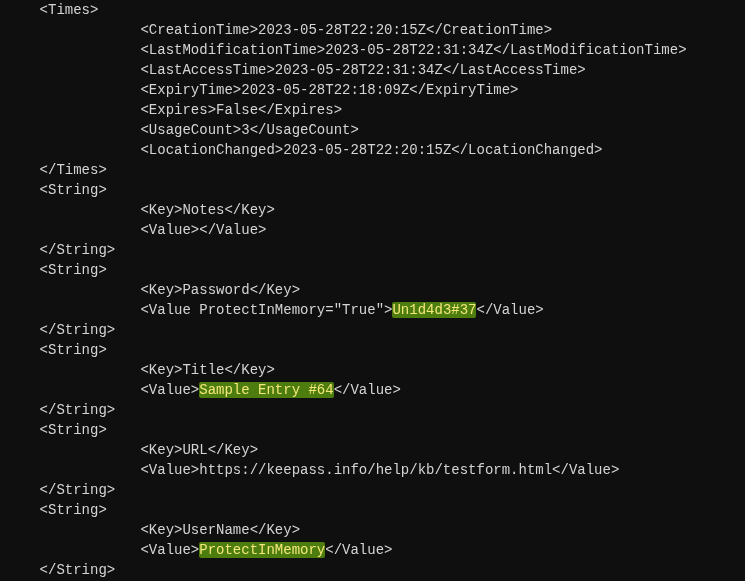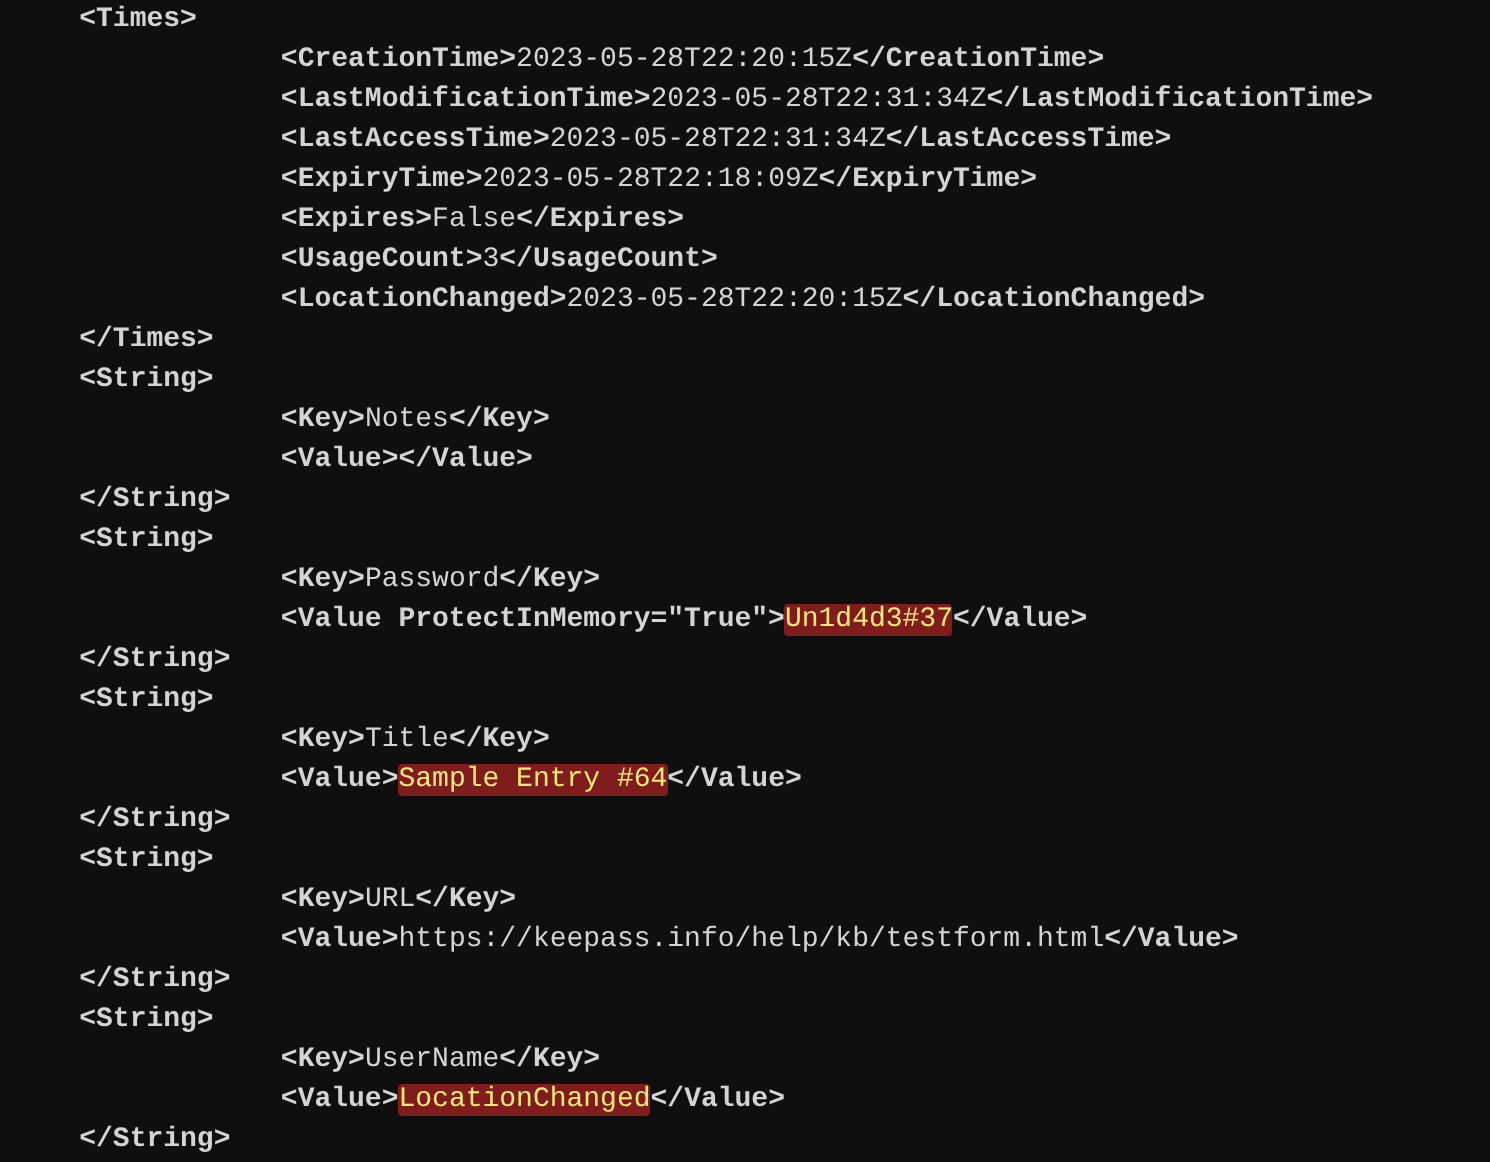--- a/index.html
+++ b/index.html
@@ -12,22 +12,22 @@
   }
   pre.code {
     margin: 0;
     padding: 0 0 0 6px;
     font-family: Consolas, "Courier New", monospace;
     font-size: 14px;
     line-height: 20px;
     color: #d4d4d4;
     white-space: pre;
   }
-  .tag   { color: #d4d4d4; font-weight: bold; }
-  .hl    { background: #7f1d1d; color: #f5e87a; border-radius: 2px; }
+  .tag   { color: #d4d4d4; }
+  .hl    { background: #4d7c0f; color: #f5e87a; border-radius: 2px; }
 </style>
 </head>
 <body>
 
 <pre class="code" id="code">    <span class="tag">&lt;Times&gt;</span>
                 <span class="tag">&lt;CreationTime&gt;</span>2023-05-28T22:20:15Z<span class="tag">&lt;/CreationTime&gt;</span>
                 <span class="tag">&lt;LastModificationTime&gt;</span>2023-05-28T22:31:34Z<span class="tag">&lt;/LastModificationTime&gt;</span>
                 <span class="tag">&lt;LastAccessTime&gt;</span>2023-05-28T22:31:34Z<span class="tag">&lt;/LastAccessTime&gt;</span>
                 <span class="tag">&lt;ExpiryTime&gt;</span>2023-05-28T22:18:09Z<span class="tag">&lt;/ExpiryTime&gt;</span>
                 <span class="tag">&lt;Expires&gt;</span>False<span class="tag">&lt;/Expires&gt;</span>
@@ -45,15 +45,15 @@
     <span class="tag">&lt;String&gt;</span>
                 <span class="tag">&lt;Key&gt;</span>Title<span class="tag">&lt;/Key&gt;</span>
                 <span class="tag">&lt;Value&gt;</span><span class="hl">Sample Entry #64</span><span class="tag">&lt;/Value&gt;</span>
     <span class="tag">&lt;/String&gt;</span>
     <span class="tag">&lt;String&gt;</span>
                 <span class="tag">&lt;Key&gt;</span>URL<span class="tag">&lt;/Key&gt;</span>
                 <span class="tag">&lt;Value&gt;</span>https://keepass.info/help/kb/testform.html<span class="tag">&lt;/Value&gt;</span>
     <span class="tag">&lt;/String&gt;</span>
     <span class="tag">&lt;String&gt;</span>
                 <span class="tag">&lt;Key&gt;</span>UserName<span class="tag">&lt;/Key&gt;</span>
-                <span class="tag">&lt;Value&gt;</span><span class="hl">LocationChanged</span><span class="tag">&lt;/Value&gt;</span>
+                <span class="tag">&lt;Value&gt;</span><span class="hl">ProtectInMemory</span><span class="tag">&lt;/Value&gt;</span>
     <span class="tag">&lt;/String&gt;</span>
 </pre>
 
 </body></html>

